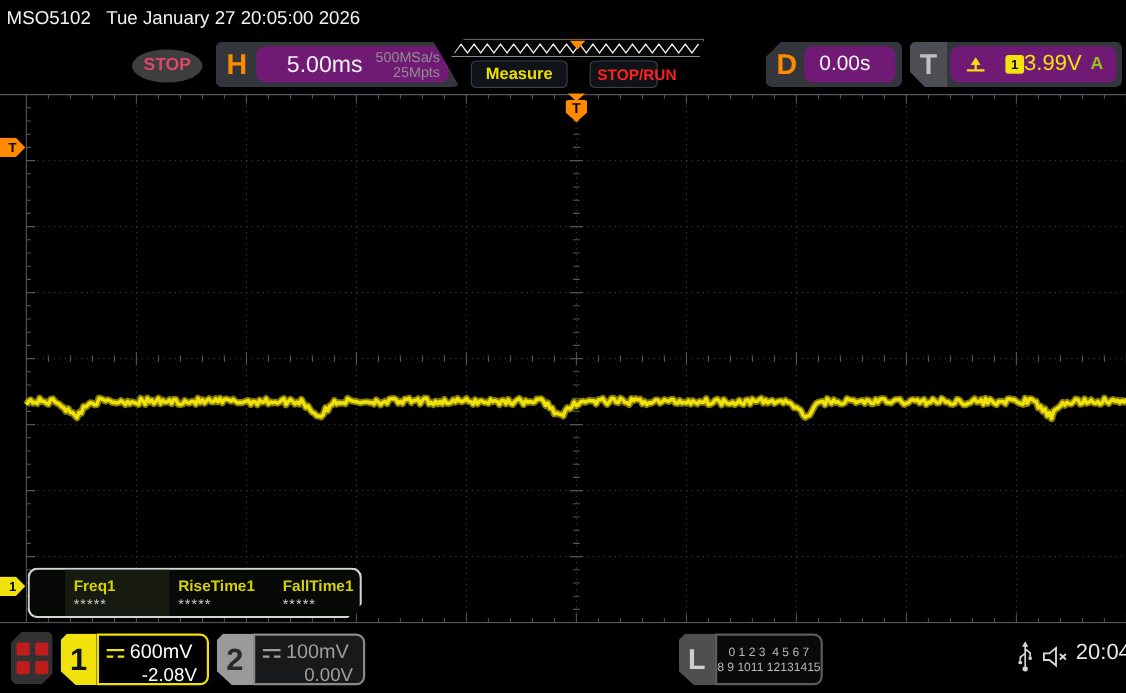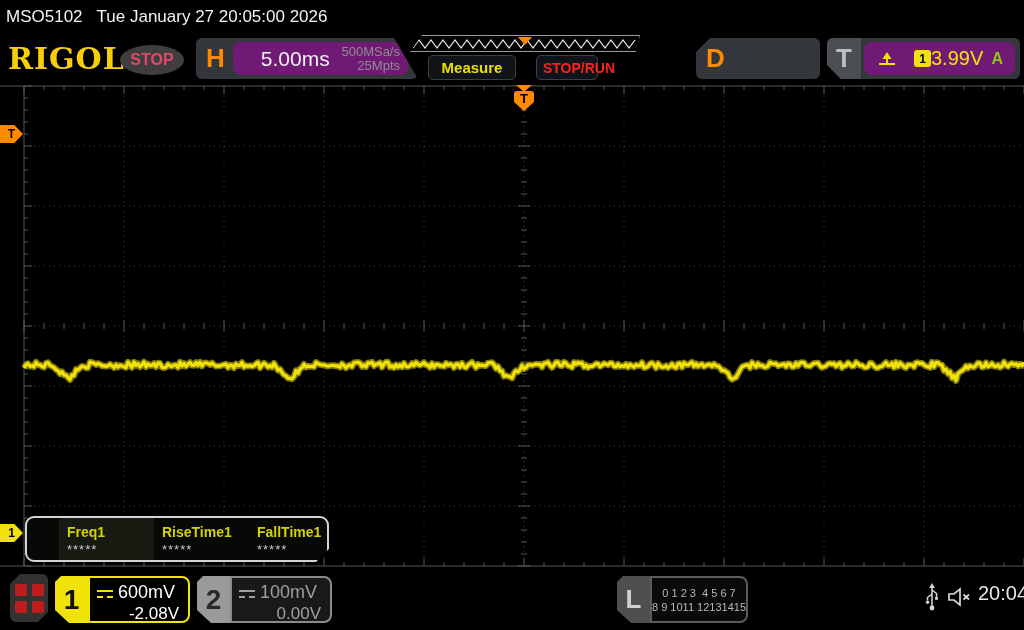--- a/index.html
+++ b/index.html
@@ -114,21 +114,20 @@
 </style>
 </head>
 <body>
 
 <div class="status-bar">
   <span class="model">MSO5102</span>
   <span>Tue January 27 20:05:00 2026</span>
 </div>
 
 <div class="header">
-  <div class="logo">RIGOL</div>
   <div class="stop-badge">STOP</div>
 
   <div class="shell h-panel">
     <span class="h-label">H</span>
     <div class="black-box h-box">
       <span class="h-timebase">5.00ms</span>
       <div class="h-rate">
         <div>500MSa/s</div>
         <div>25Mpts</div>
       </div>
@@ -140,20 +139,23 @@
         <path d="M2,12 L8,4 L14,12 L20,4 L26,12 L32,4 L38,12 L44,4 L50,12 L56,4 L62,12 L68,4 L74,12 L80,4 L86,12 L92,4 L98,12 L104,4 L110,12 L116,4 L122,12 L128,4 L134,12 L140,4 L146,12 L152,4 L158,12 L164,4 L170,12 L176,4 L182,12 L188,4 L194,12 L200,4 L206,12 L212,4 L218,12 L224,4 " stroke="#f0f0f0" stroke-width="1.2" fill="none"></path>
       </svg>
     <div class="wpb-tri"></div>
   </div>
 
   <div class="menu-soft-btn measure-btn">Measure</div>
   <div class="menu-soft-btn stoprun-btn">STOP/RUN</div>
 
   <div class="shell d-panel">
     <span class="d-label">D</span>
+    <div class="black-box d-box">
+      <span class="d-value">0.00s</span>
+    </div>
   </div>
 
   <div class="shell t-panel">
     <div class="t-tab">T</div>
     <div class="black-box t-box">
       <svg width="22" height="18" viewBox="0 0 22 18" style="margin-left:12px">
         <path d="M3 14 H19 M11 14 V7" stroke="#f2e20c" stroke-width="2" fill="none"></path>
         <path d="M11 2 L15.5 9 H6.5 Z" fill="#f2e20c"></path>
       </svg>
       <div class="t-src-badge">1</div>

